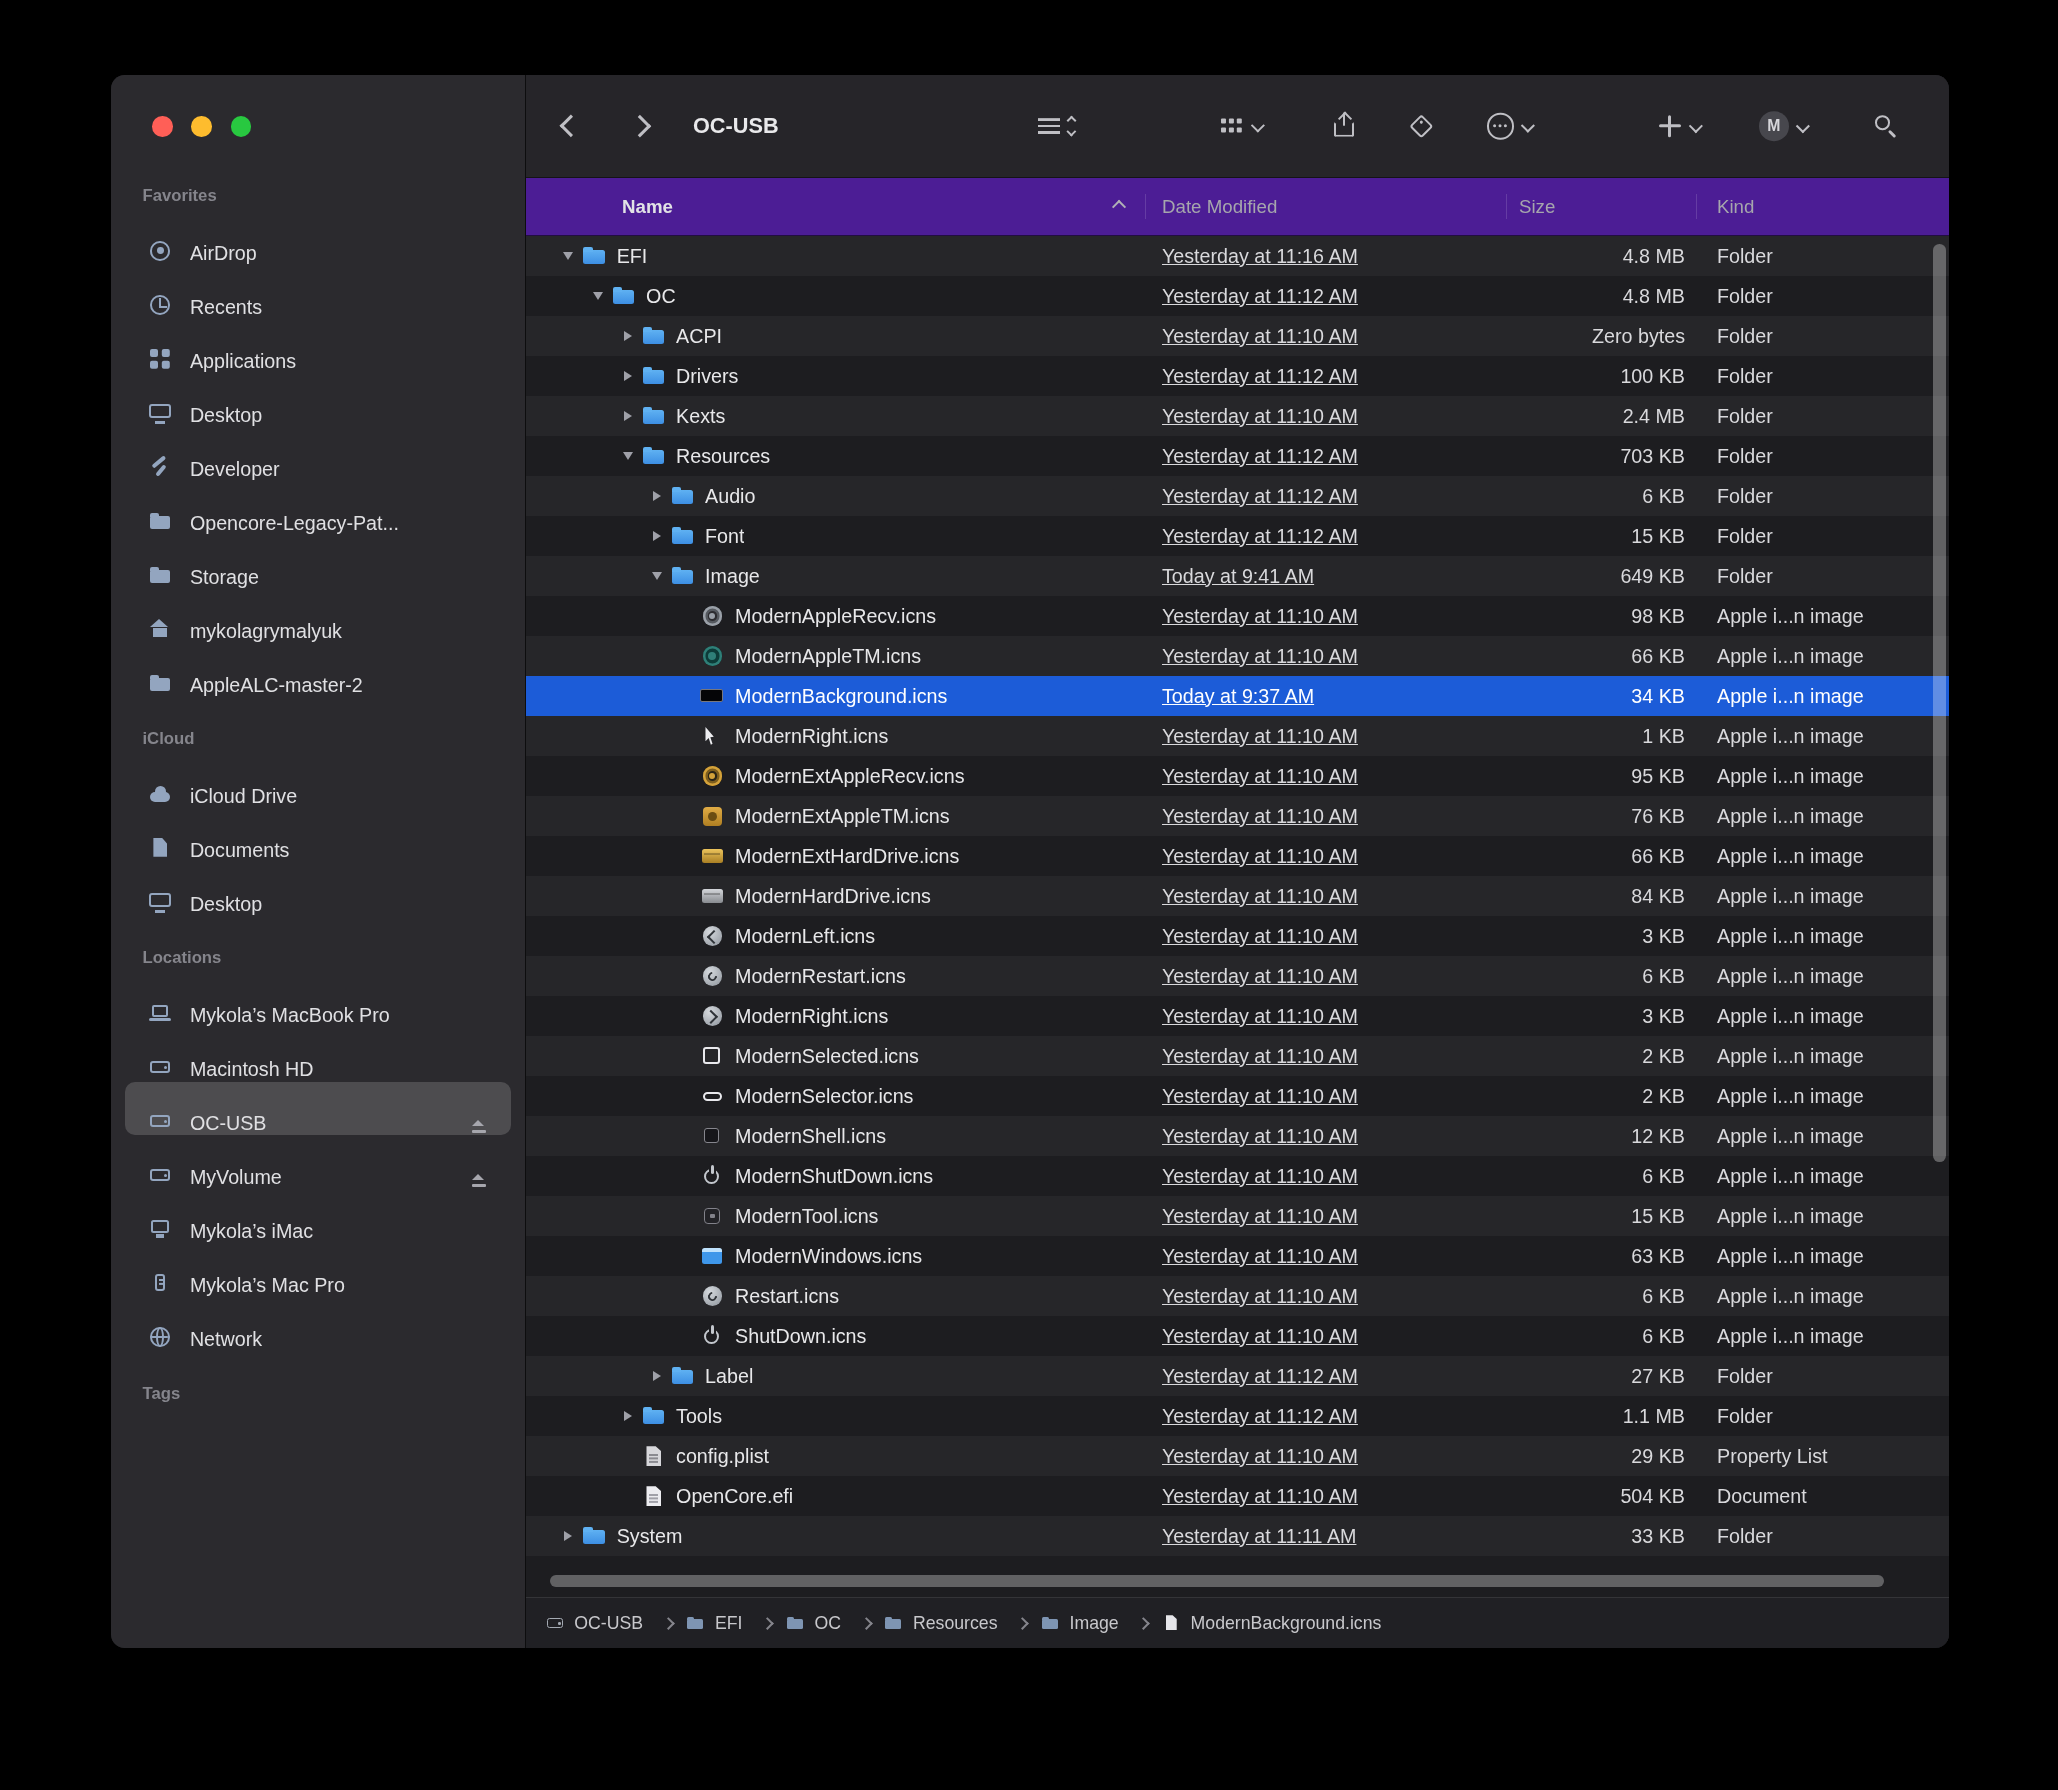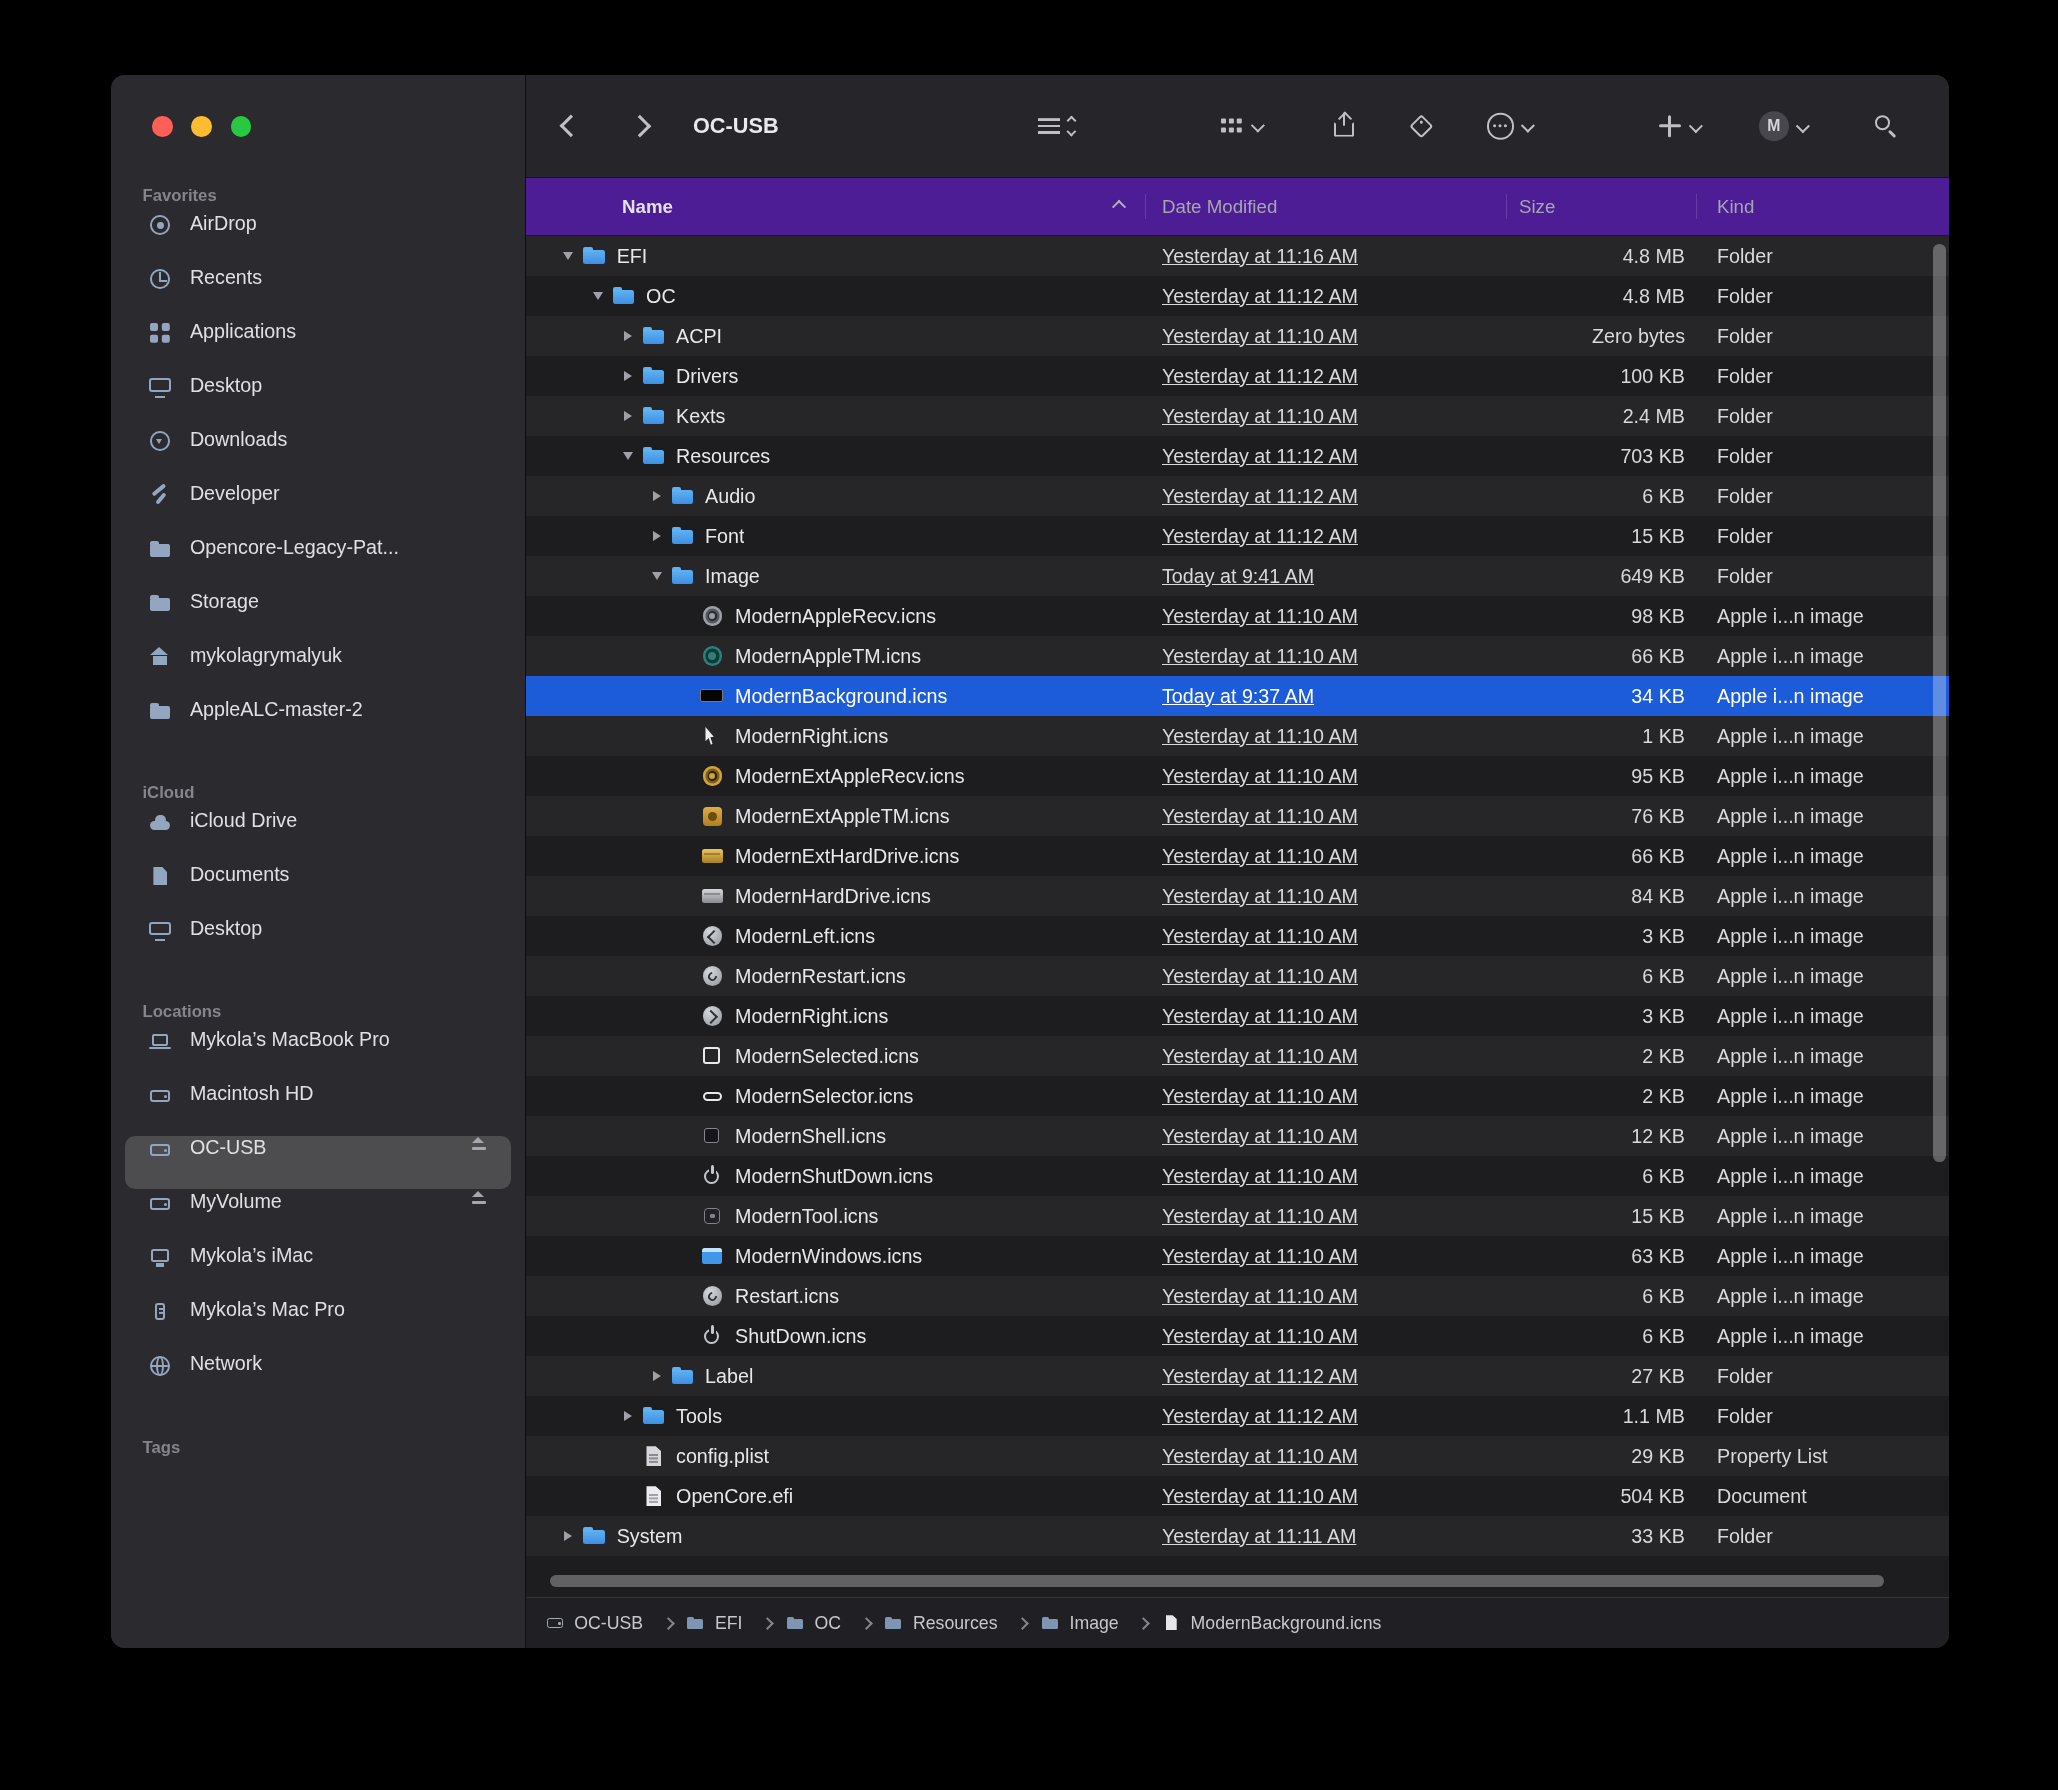--- a/index.html
+++ b/index.html
@@ -13,21 +13,21 @@
   .sidebar{--sbic:var(--sidebar-icon-blue-gray,#93a5bf);
            width:414px;flex:none;background:#2b2a2e;position:relative;padding-top:106px;box-sizing:border-box;}
   .traffic{position:absolute;top:41px;left:41px;display:flex;gap:18.7px;}
   .tl{width:20.7px;height:20.7px;border-radius:50%;}
   .tl.red{background:var(--traffic-red,#ff5f57);}
   .tl.yellow{background:var(--traffic-yellow,#febc2e);}
   .tl.green{background:var(--traffic-green,#28c840);}
   .sb-section{margin-top:0;}
   .sb-section + .sb-section{margin-top:27.6px;}
   .sb-label{height:29.6px;line-height:29.6px;margin:0 13.8px;padding-left:17.7px;font-size:16.7px;font-weight:600;color:#85858c;}
-  .sb-item{display:flex;align-items:flex-start;gap:15.8px;height:53px;margin:1px 13.8px;padding:0 23.6px 0 21.7px;
+  .sb-item{display:flex;align-items:flex-end;gap:15.8px;height:53px;margin:1px 13.8px;padding:0 23.6px 0 21.7px;
            border-radius:9.9px;color:#e0e0e3;font-size:19.7px;}
   .sb-item[data-selected="true"]{background:rgba(255,255,255,0.16);}
   .sb-item .eject{visibility:hidden;}
   .sb-item[data-eject="true"] .eject{visibility:visible;}
   .sicon{width:27.6px;height:27.6px;position:relative;flex:none;}
   .eject{margin-left:auto;width:17.7px;height:15.8px;position:relative;flex:none;}
 
   .sicon::before,.sicon::after,.ficon::before,.ficon::after,.picon::before,.picon::after,
   .eject::before,.eject::after,.ic-group::before,.ic-more::before,.ic-plus::before,.ic-plus::after,
   .ic-search::before,.ic-search::after,.ic-tag::before{content:"";position:absolute;}
@@ -232,25 +232,20 @@
     <span class="sb-text">Applications</span>
     <span class="eject"></span>
   </div>
 
   <div class="sb-item">
     <span class="sicon" data-sicon="desktop-icon"></span>
     <span class="sb-text">Desktop</span>
     <span class="eject"></span>
   </div>
 
-  <div class="sb-item">
-    <span class="sicon" data-sicon="downloads-icon"></span>
-    <span class="sb-text">Downloads</span>
-    <span class="eject"></span>
-  </div>
 
   <div class="sb-item">
     <span class="sicon" data-sicon="hammer-icon"></span>
     <span class="sb-text">Developer</span>
     <span class="eject"></span>
   </div>
 
   <div class="sb-item">
     <span class="sicon" data-sicon="folder-icon"></span>
     <span class="sb-text">Opencore-Legacy-Pat...</span>

